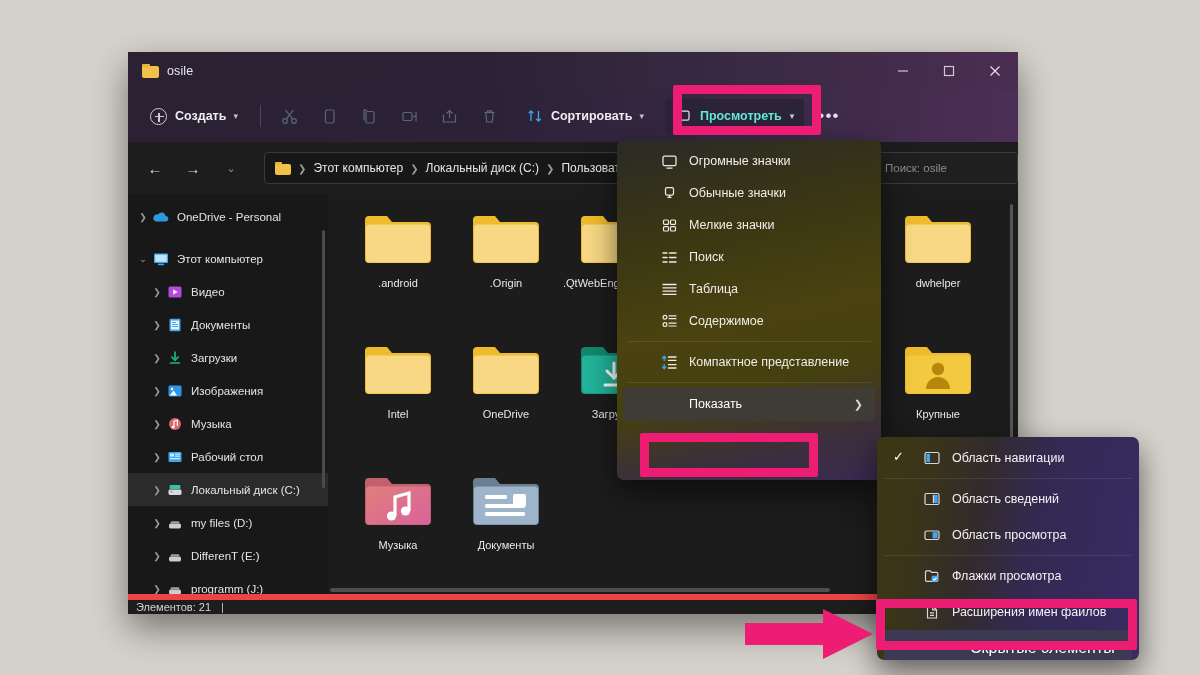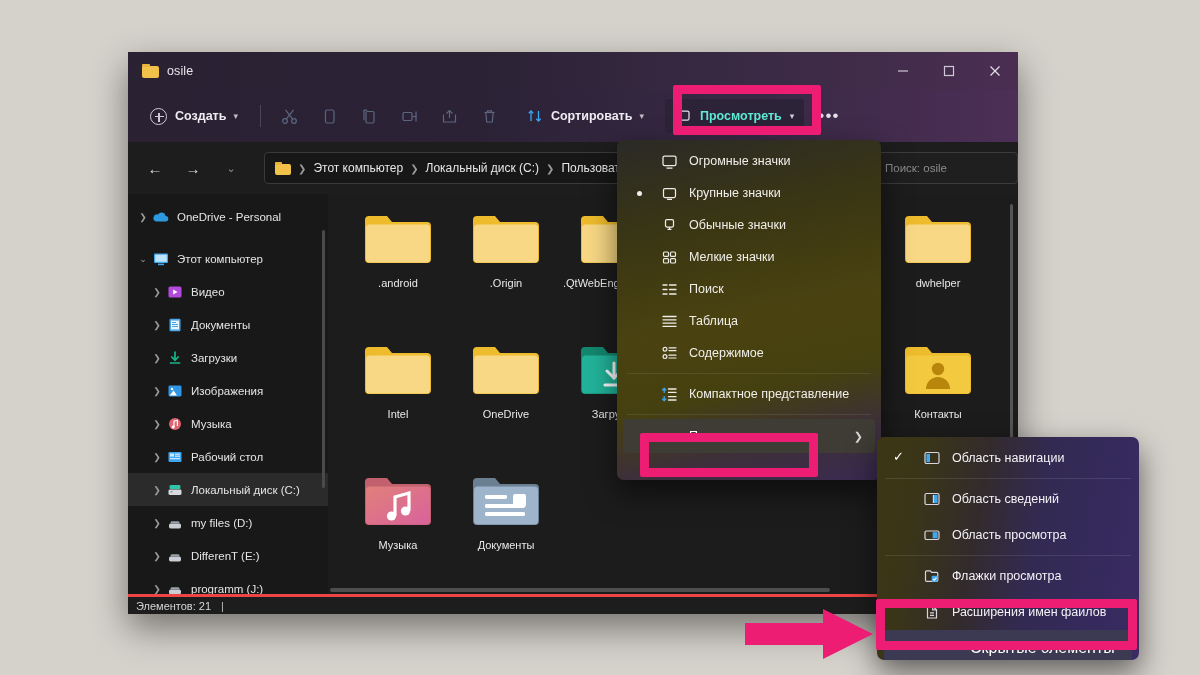--- a/index.html
+++ b/index.html
@@ -86,21 +86,21 @@
   .grid{ position:absolute; left:16px; top:8px; width:660px; display:flex; flex-wrap:wrap; }
   .cell{ width:108px; height:131px; display:flex; flex-direction:column; align-items:center; padding-top:10px;}
   .cell .nm{ margin-top:9px; font-size:11px; color:#e8e8e8; text-align:center; line-height:14px; width:102px;
              overflow:hidden; white-space:normal;}
   .folder{ width:70px; height:55px; position:relative; }
   .ct-scroll{ position:absolute; right:5px; top:10px; width:3px; height:250px; background:#555; border-radius:2px;}
   .hscroll{ position:absolute; left:0; bottom:0; width:690px; height:9px; background:#1c1c1c;}
   .hscroll i{ position:absolute; left:2px; top:3px; width:500px; height:4px; background:#4e4e4e; border-radius:2px; display:block;}
 
   
-  .status{ position:absolute; left:0; bottom:0; width:890px; height:20px; background:#1d1d1d; border-top:3px solid #ef4444;
+  .status{ position:absolute; left:0; bottom:0; width:890px; height:20px; background:#1d1d1d; border-top:6px solid #ef4444;
            display:flex; align-items:center; padding-left:8px;}
   .status span{ font-size:11px; color:#d6d6d6;}
   .status .caret{ margin-left:10px; color:#bdbdbd; }
 
   
   .viewmenu{
     position:absolute; left:617px; top:140px; width:264px; height:340px;
     background:linear-gradient(168deg,#2b2a26 0%, #3b3713 28%, #4a4210 52%, #45400f 70%, #3d2f3a 86%, #3a2a52 100%);
     border-radius:7px; box-shadow:0 12px 30px rgba(0,0,0,.55); overflow:hidden;
   }
@@ -525,21 +525,21 @@
 
         <div class="cell">
           <span class="folder">
             <svg width="70" height="55" viewBox="0 0 70 55">
                   <path d="M2 8 a4 4 0 0 1 4 -4 h18 l5 6 h35 a4 4 0 0 1 4 4 v33 a4 4 0 0 1 -4 4 H6 a4 4 0 0 1 -4 -4 z" fill="#eebb2c"></path>
                   <path d="M3 16 a3.6 3.6 0 0 1 3.6 -3.6 h56.8 A3.6 3.6 0 0 1 67 16 v31 a3.6 3.6 0 0 1 -3.6 3.6 H6.6 A3.6 3.6 0 0 1 3 47 z" fill="#f3c93f"></path>
                   <circle cx="35" cy="26" r="6.2" fill="#b8860b"></circle>
                   <path d="M23 46 a12 12 0 0 1 24 0 z" fill="#b8860b"></path>
                 </svg>
           </span>
-          <span class="nm">Контакты</span>
+          <span class="nm">Крупные</span>
         </div>
 
         <div class="cell">
           <span class="folder">
             <svg width="70" height="55" viewBox="0 0 70 55">
                   <defs>
                     <linearGradient id="mg" x1="0" y1="0" x2="1" y2="1">
                       <stop offset="0" stop-color="#e0807a"></stop>
                       <stop offset="1" stop-color="#d9629c"></stop>
                     </linearGradient>
@@ -588,30 +588,20 @@
   <div class="vm-item" style="margin-top:5px">
     <span class="vic">
       <svg width="17" height="17" viewBox="0 0 17 17" fill="none" stroke="#efece7" stroke-width="1.25">
             <rect x="2" y="3" width="13" height="9.5" rx="1.6"></rect>
             <path d="M5.5 15 h6"></path>
           </svg>
     </span>
     <span class="vlb">Огромные значки</span>
   </div>
 
-  <div class="vm-item">
-    <span class="bullet"></span>
-    <span class="vic">
-      <svg width="17" height="17" viewBox="0 0 17 17" fill="none" stroke="#efece7" stroke-width="1.25">
-            <rect x="2.5" y="3.5" width="12" height="9" rx="1.5"></rect>
-            <path d="M6 14.4 h5"></path>
-          </svg>
-    </span>
-    <span class="vlb">Крупные значки</span>
-  </div>
 
   <div class="vm-item">
     <span class="vic">
       <svg width="17" height="17" viewBox="0 0 17 17" fill="none" stroke="#efece7" stroke-width="1.25">
             <rect x="4.5" y="2.5" width="8" height="7.5" rx="1.4"></rect>
             <path d="M6.5 12.3 h4"></path>
             <path d="M8.5 10 v2.3"></path>
           </svg>
     </span>
     <span class="vlb">Обычные значки</span>

